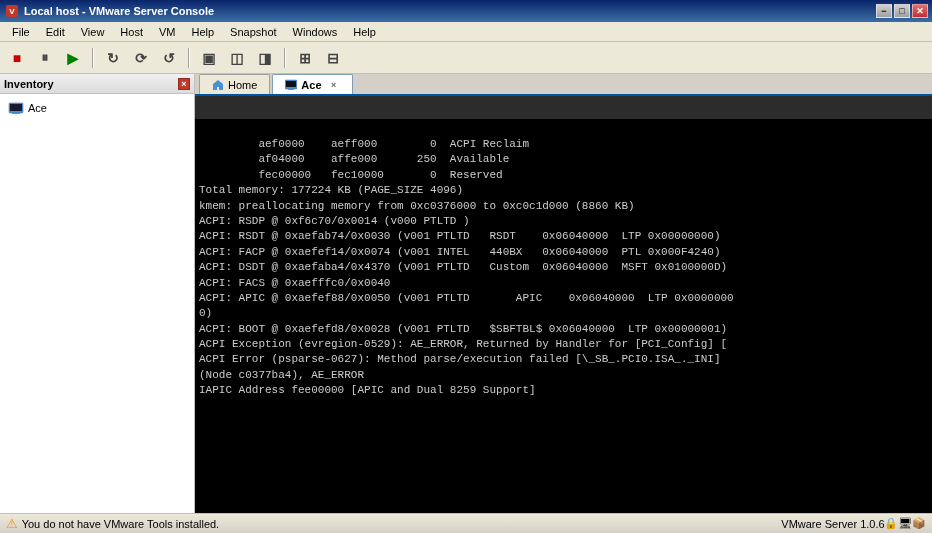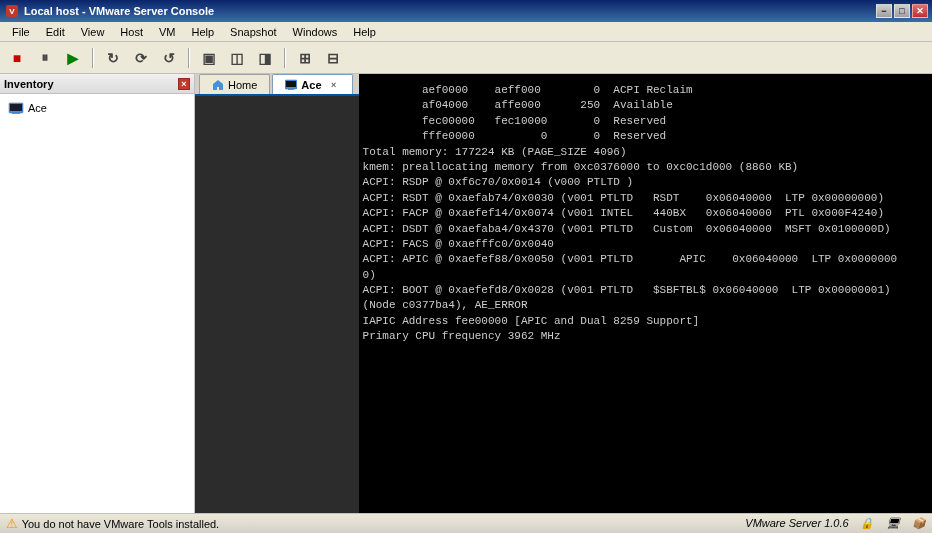--- a/index.html
+++ b/index.html
@@ -156,22 +156,23 @@
       height: 16px;
       display: flex;
       align-items: center;
       justify-content: center;
     }
 
     
     #console-area {
       flex: 1;
       display: flex;
-      flex-direction: row;
+      flex-direction: column;
       background: #2c2c2c;
+      gap: 23px;
     }
 
     
     #tab-bar {
       background: #d4d0c8;
       height: 22px;
       display: flex;
       align-items: flex-end;
       padding: 0 4px;
       border-bottom: 2px solid #0054a6;
@@ -207,21 +208,21 @@
       color: #666;
     }
 
     
     #console-terminal {
       flex: 1;
       background: #000000;
       color: #cccccc;
       font-family: 'Courier New', Courier, monospace;
       font-size: 11px;
-      padding: 9px 4px;
+      padding: 18px 4px;
       overflow: hidden;
       line-height: 1.4;
     }
     #console-terminal .line {
       white-space: pre;
     }
 
     
     #status-bar {
       height: 20px;
@@ -237,23 +238,22 @@
       align-items: center;
       gap: 4px;
       flex: 1;
     }
     .warning-icon {
       color: #ff8c00;
       font-size: 13px;
     }
     #status-right {
       display: flex;
-      align-items: flex-start;
-      gap: 12px;
-      font-style: italic;
+      align-items: flex-end;
+      gap: 0;
     }
 
     
     svg { display: block; }
   </style>
 </head>
 <body>
 
 <div id="title-bar">
   <div class="title-icon">
@@ -337,34 +337,34 @@
       </svg></span>
           <span>Ace</span>
           <span class="tab-close-btn">×</span>
         </div>
       </div>
 
     <div id="console-terminal">
     <div class="line">         aef0000    aeff000        0  ACPI Reclaim</div>
         <div class="line">         af04000    affe000      250  Available</div>
         <div class="line">         fec00000   fec10000       0  Reserved</div>
-        <div class="line">         fffe0000          0       0  Reserved</div>
         <div class="line">Total memory: 177224 KB (PAGE_SIZE 4096)</div>
         <div class="line">kmem: preallocating memory from 0xc0376000 to 0xc0c1d000 (8860 KB)</div>
         <div class="line">ACPI: RSDP @ 0xf6c70/0x0014 (v000 PTLTD )</div>
         <div class="line">ACPI: RSDT @ 0xaefab74/0x0030 (v001 PTLTD   RSDT    0x06040000  LTP 0x00000000)</div>
         <div class="line">ACPI: FACP @ 0xaefef14/0x0074 (v001 INTEL   440BX   0x06040000  PTL 0x000F4240)</div>
         <div class="line">ACPI: DSDT @ 0xaefaba4/0x4370 (v001 PTLTD   Custom  0x06040000  MSFT 0x0100000D)</div>
         <div class="line">ACPI: FACS @ 0xaefffc0/0x0040</div>
         <div class="line">ACPI: APIC @ 0xaefef88/0x0050 (v001 PTLTD       APIC    0x06040000  LTP 0x0000000</div>
         <div class="line">0)</div>
         <div class="line">ACPI: BOOT @ 0xaefefd8/0x0028 (v001 PTLTD   $SBFTBL$ 0x06040000  LTP 0x00000001)</div>
+        <div class="line">ACPI Exception (evregion-0529): AE_ERROR, Returned by Handler for [PCI_Config] [</div>
+        <div class="line">ACPI Error (psparse-0627): Method parse/execution failed [\_SB_.PCI0.ISA_._INI]</div>
         <div class="line">(Node c0377ba4), AE_ERROR</div>
         <div class="line">IAPIC Address fee00000 [APIC and Dual 8259 Support]</div>
-        <div class="line">Primary CPU frequency 3962 MHz</div>
       </div>
   </div>
 
 </div>
 
 <div id="status-bar">
   <div id="status-warning">
     <span class="warning-icon">⚠</span>
     <span>You do not have VMware Tools installed.</span>
   </div>

